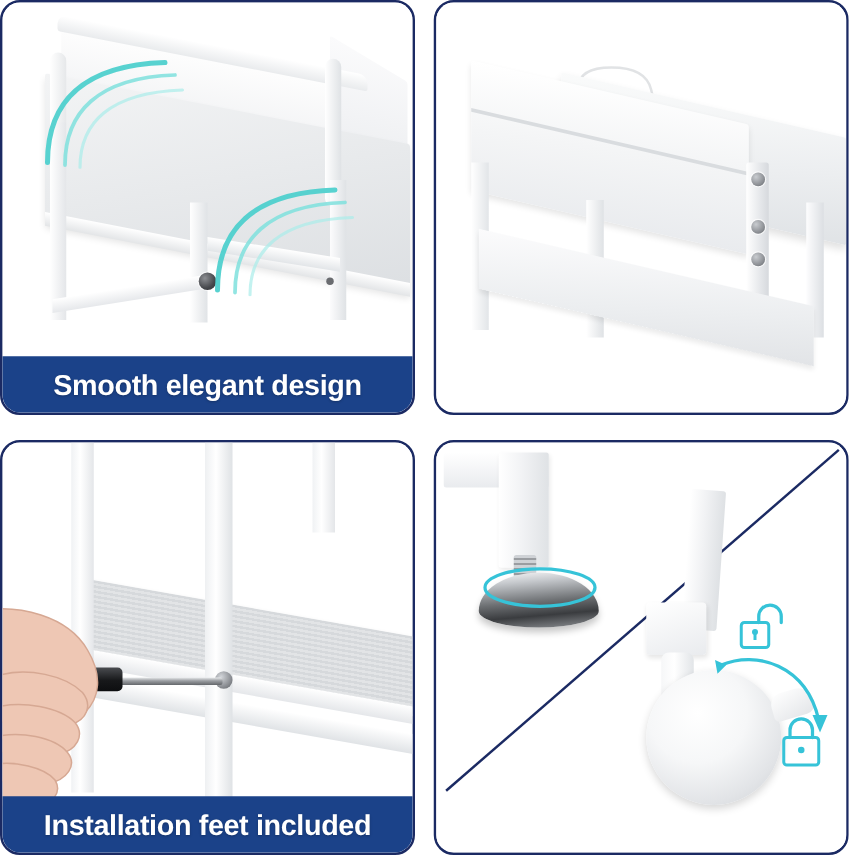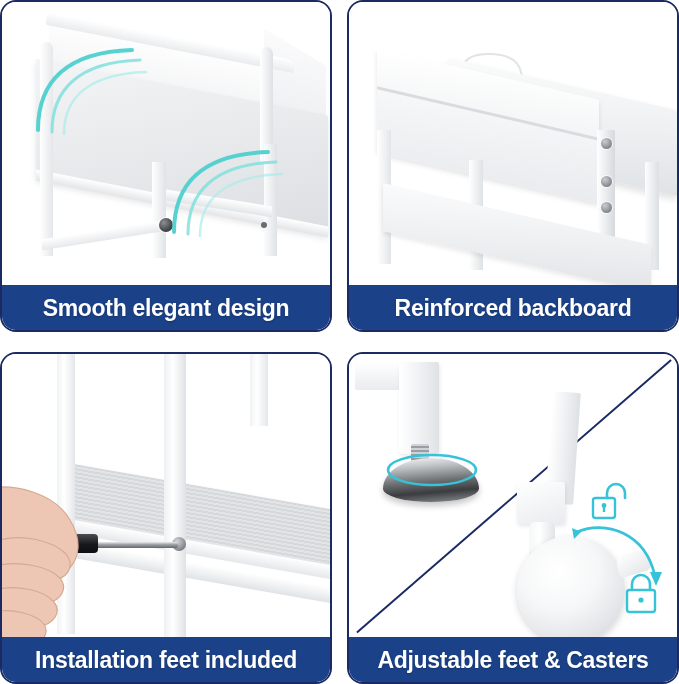--- a/index.html
+++ b/index.html
@@ -322,21 +322,20 @@
       <div class="p2-legM"></div>
       <div class="p2-legR"></div>
       <div class="p2-post"></div>
       <div class="p2-shelf"></div>
 
       <div class="screw" style="left:252px;top:136px;"></div>
       <div class="screw" style="left:252px;top:174px;"></div>
       <div class="screw" style="left:252px;top:200px;"></div>
 
     </div>
-    <div class="caption">Reinforced backboard</div>
   </div>
 
   <div class="panel">
     <div class="photo">
 
       <div class="p3-shelf"></div>
       <div class="p3-shelfedge"></div>
       <div class="p3-rail"></div>
       <div class="p3-postR"></div>
       <div class="p3-postL"></div>
@@ -395,16 +394,15 @@
         <path d="M79,58 L85,72 L91,58 Z" fill="#36c3d8"></path>
       </svg>
 
       <svg class="lockicon" style="left:274px;top:218px;" width="40" height="44">
         <path d="M9,18 L9,12 A9,9 0 0 1 27,12 L27,18" stroke="#36c3d8" stroke-width="2.6" fill="none" stroke-linecap="round"></path>
         <rect x="4" y="18" width="28" height="22" rx="2.5" stroke="#36c3d8" stroke-width="2.4" fill="none"></rect>
         <circle cx="18" cy="28" r="2.6" fill="#36c3d8"></circle>
       </svg>
 
     </div>
-    <div class="caption">Adjustable feet &amp; Casters</div>
   </div>
 
 </div>
 
 </body></html>

